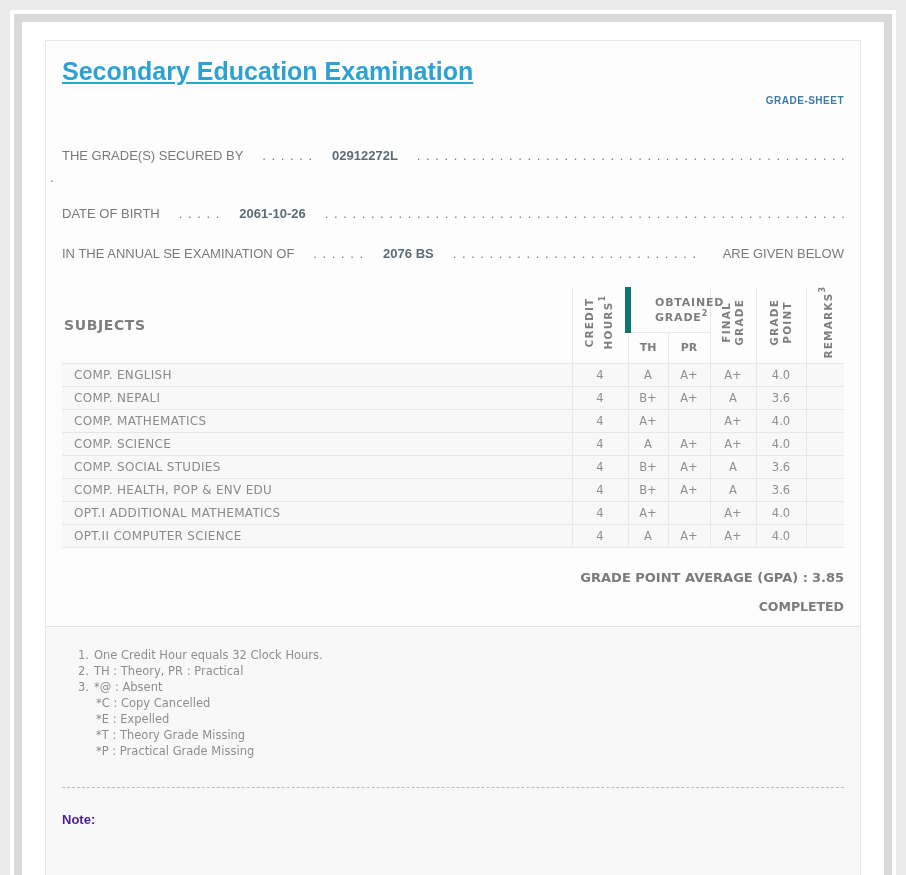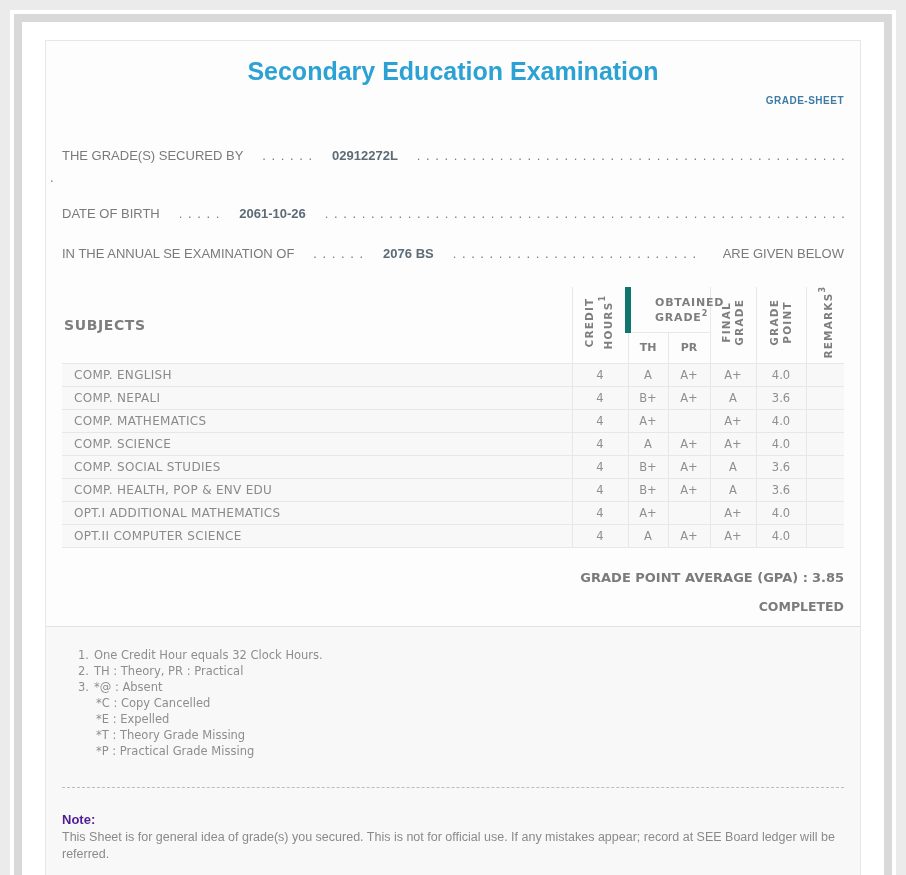--- a/index.html
+++ b/index.html
@@ -11,22 +11,22 @@
     background: #ffffff; border: 8px solid #d9d9d9; box-shadow: 0 0 0 4px #ffffff;
   }
   .card {
     width: 816px; margin: 18px auto 0; background: #fdfdfd;
     border: 1px solid #e7e7e7; min-height: 1000px;
   }
 
   
   .sheet-top { padding: 0 16px; background: #fdfdfd; }
   .title {
-    margin-top: 16px; text-align: center; font-size: 25px; font-weight: bold;
-    color: #2ca2d4; letter-spacing: 0px; font-family: "Liberation Sans", sans-serif;
+    margin-top: 16px; font-size: 25px; font-weight: bold;
+    color: #2ca2d4; letter-spacing: 0px; font-family: "Liberation Sans", sans-serif; text-decoration: underline;
   }
   .subtitle {
     margin-top: 9px; text-align: right; font-size: 10px; font-weight: bold;
     color: #3d7ca6; letter-spacing: 0.5px;
   }
   .info-line {
     display: flex; align-items: baseline; white-space: nowrap; overflow: hidden;
     font-size: 13px; color: #7a7a7a; gap: 14px;
   }
   .info-line .lbl { flex: 0 0 auto; }
@@ -264,17 +264,16 @@
           <div class="fn-item"><span class="fn-num">1.</span><span>One Credit Hour equals 32 Clock Hours.</span></div>
           <div class="fn-item"><span class="fn-num">2.</span><span>TH : Theory, PR : Practical</span></div>
           <div class="fn-item"><span class="fn-num">3.</span><span>*@ : Absent</span></div>
           <div class="fn-sub">*C : Copy Cancelled</div>
           <div class="fn-sub">*E : Expelled</div>
           <div class="fn-sub">*T : Theory Grade Missing</div>
           <div class="fn-sub">*P : Practical Grade Missing</div>
         </div>
       <div class="dashed-sep"></div>
       <p class="note-heading">Note:</p>
-      <p class="note-body">This Sheet is for general idea of grade(s) you secured. This is not for official use. If any mistakes appear; record at SEE Board ledger will be referred.</p>
     </div>
 
   </div>
 </div>
 
 </body></html>

